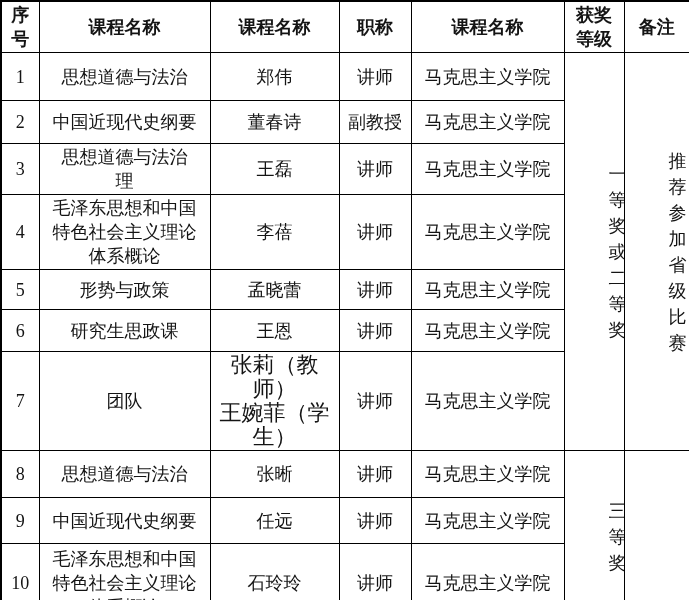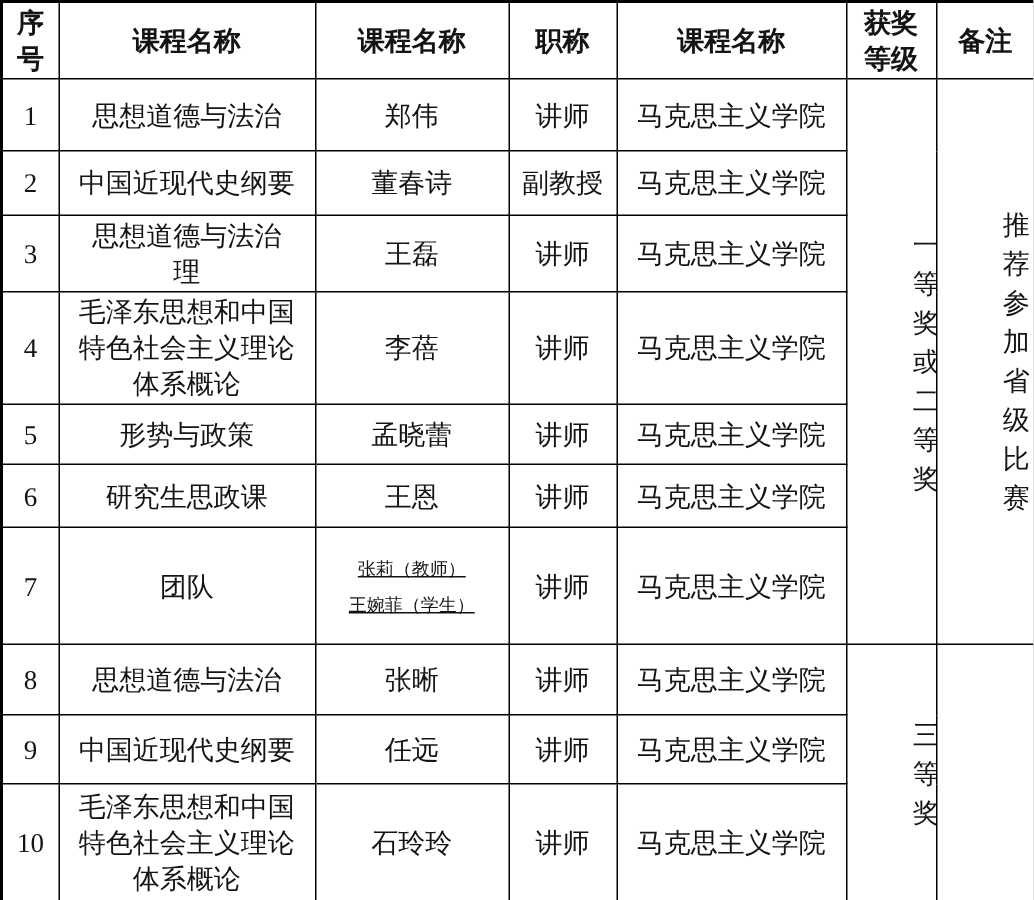--- a/index.html
+++ b/index.html
@@ -35,22 +35,21 @@
   .award-table th {
     font-weight: bold;
   }
   
   .award-table td.v {
     line-height: 26px;
     padding-left: 44px;
   }
   
   .award-table td.small {
-    font-size: 12px;
-    text-decoration: underline;
+    font-size: 22px;
   }
 </style>
 </head>
 <body>
 
 <div class="page">
   <table class="award-table">
     <colgroup>
       <col style="width:38px">
       <col style="width:171px">

